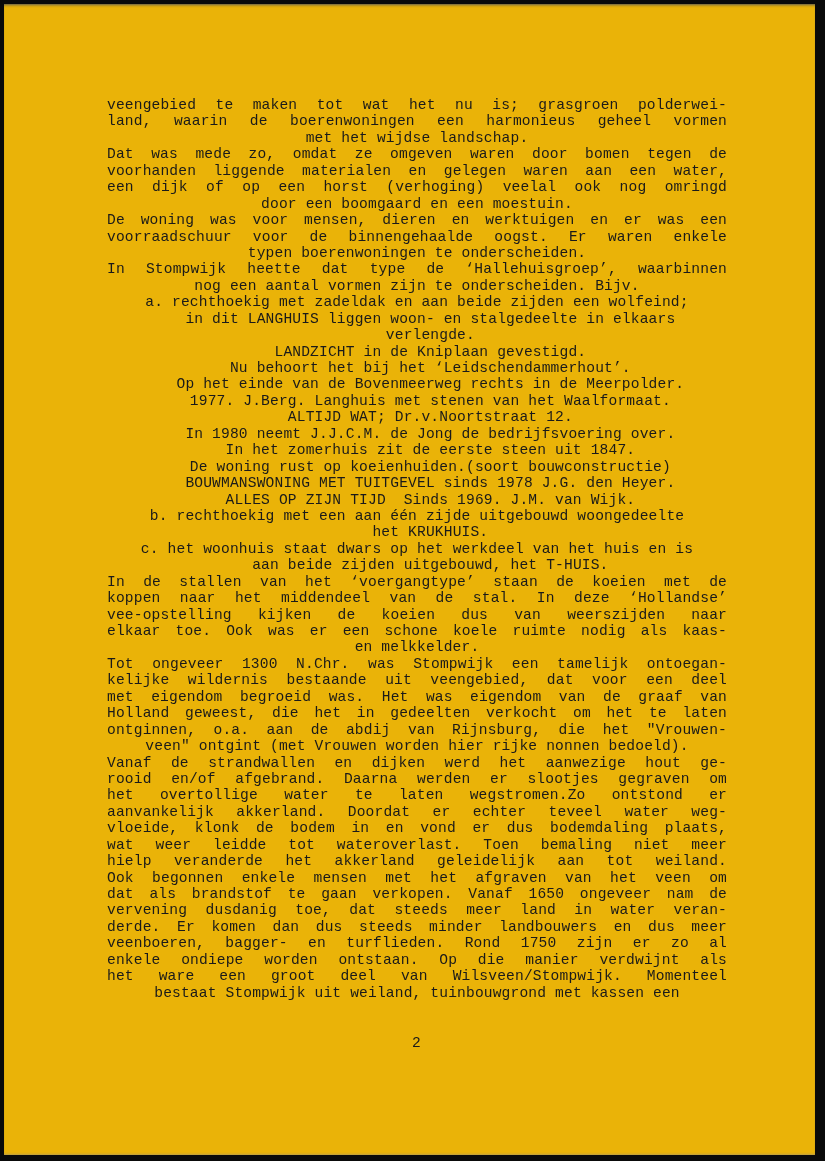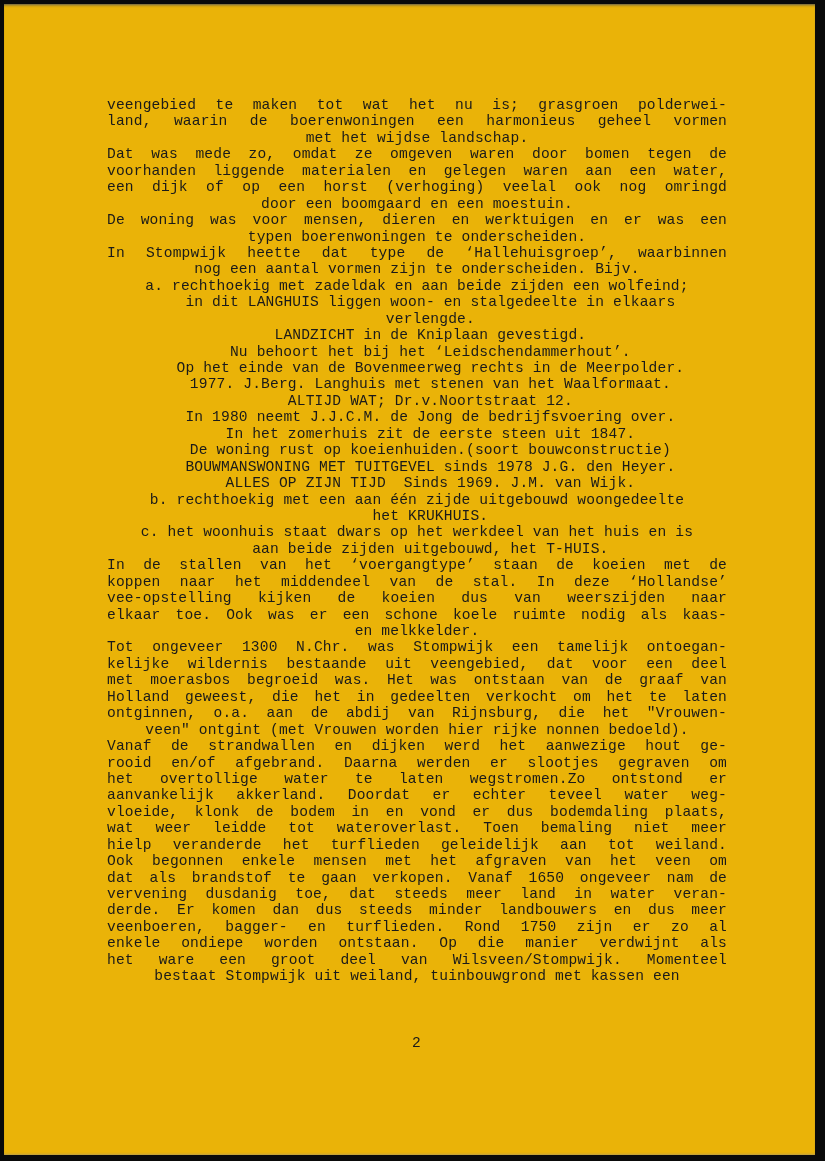--- a/index.html
+++ b/index.html
@@ -33,20 +33,21 @@
 <div class="page">
   <div class="text" id="text-body">
       <div class="line just">veengebied te maken tot wat het nu is; grasgroen polderwei-</div>
       <div class="line just">land, waarin de boerenwoningen een harmonieus geheel vormen</div>
       <div class="line">met het wijdse landschap.</div>
       <div class="line just">Dat was mede zo, omdat ze omgeven waren door bomen tegen de</div>
       <div class="line just">voorhanden liggende materialen en gelegen waren aan een water,</div>
       <div class="line just">een dijk of op een horst (verhoging) veelal ook nog omringd</div>
       <div class="line">door een boomgaard en een moestuin.</div>
       <div class="line just">De woning was voor mensen, dieren en werktuigen en er was een</div>
+      <div class="line just">voorraadschuur voor de binnengehaalde oogst. Er waren enkele</div>
       <div class="line">typen boerenwoningen te onderscheiden.</div>
       <div class="line just">In Stompwijk heette dat type de ‘Hallehuisgroep’, waarbinnen</div>
       <div class="line">nog een aantal vormen zijn te onderscheiden. Bijv.</div>
       <div class="line">a. rechthoekig met zadeldak en aan beide zijden een wolfeind;</div>
       <div class="line">   in dit LANGHUIS liggen woon- en stalgedeelte in elkaars</div>
       <div class="line">   verlengde.</div>
       <div class="line">   LANDZICHT in de Kniplaan gevestigd.</div>
       <div class="line">   Nu behoort het bij het ‘Leidschendammerhout’.</div>
       <div class="line">   Op het einde van de Bovenmeerweg rechts in de Meerpolder.</div>
       <div class="line">   1977. J.Berg. Langhuis met stenen van het Waalformaat.</div>
@@ -60,31 +61,31 @@
       <div class="line">   het KRUKHUIS.</div>
       <div class="line">c. het woonhuis staat dwars op het werkdeel van het huis en is</div>
       <div class="line">   aan beide zijden uitgebouwd, het T-HUIS.</div>
       <div class="line just">In de stallen van het ‘voergangtype’ staan de koeien met de</div>
       <div class="line just">koppen naar het middendeel van de stal. In deze ‘Hollandse’</div>
       <div class="line just">vee-opstelling kijken de koeien dus van weerszijden naar</div>
       <div class="line just">elkaar toe. Ook was er een schone koele ruimte nodig als kaas-</div>
       <div class="line">en melkkelder.</div>
       <div class="line just">Tot ongeveer 1300 N.Chr. was Stompwijk een tamelijk ontoegan-</div>
       <div class="line just">kelijke wildernis bestaande uit veengebied, dat voor een deel</div>
-      <div class="line just">met moerasbos begroeid was. Het was ontstaan van de graaf van</div>
+      <div class="line just">met eigendom begroeid was. Het was eigendom van de graaf van</div>
       <div class="line just">Holland geweest, die het in gedeelten verkocht om het te laten</div>
       <div class="line just">ontginnen, o.a. aan de abdij van Rijnsburg, die het "Vrouwen-</div>
       <div class="line">veen" ontgint (met Vrouwen worden hier rijke nonnen bedoeld).</div>
       <div class="line just">Vanaf de strandwallen en dijken werd het aanwezige hout ge-</div>
       <div class="line just">rooid en/of afgebrand. Daarna werden er slootjes gegraven om</div>
       <div class="line just">het overtollige water te laten wegstromen.Zo ontstond er</div>
       <div class="line just">aanvankelijk akkerland. Doordat er echter teveel water weg-</div>
       <div class="line just">vloeide, klonk de bodem in en vond er dus bodemdaling plaats,</div>
       <div class="line just">wat weer leidde tot wateroverlast. Toen bemaling niet meer</div>
-      <div class="line just">hielp veranderde het turflieden geleidelijk aan tot weiland.</div>
+      <div class="line just">hielp veranderde het akkerland geleidelijk aan tot weiland.</div>
       <div class="line just">Ook begonnen enkele mensen met het afgraven van het veen om</div>
       <div class="line just">dat als brandstof te gaan verkopen. Vanaf 1650 ongeveer nam de</div>
       <div class="line just">vervening dusdanig toe, dat steeds meer land in water veran-</div>
       <div class="line just">derde. Er komen dan dus steeds minder landbouwers en dus meer</div>
       <div class="line just">veenboeren, bagger- en turflieden. Rond 1750 zijn er zo al</div>
       <div class="line just">enkele ondiepe worden ontstaan. Op die manier verdwijnt als</div>
       <div class="line just">het ware een groot deel van Wilsveen/Stompwijk. Momenteel</div>
       <div class="line">bestaat Stompwijk uit weiland, tuinbouwgrond met kassen een</div>
     </div>
   <div class="pagenum">2</div>

